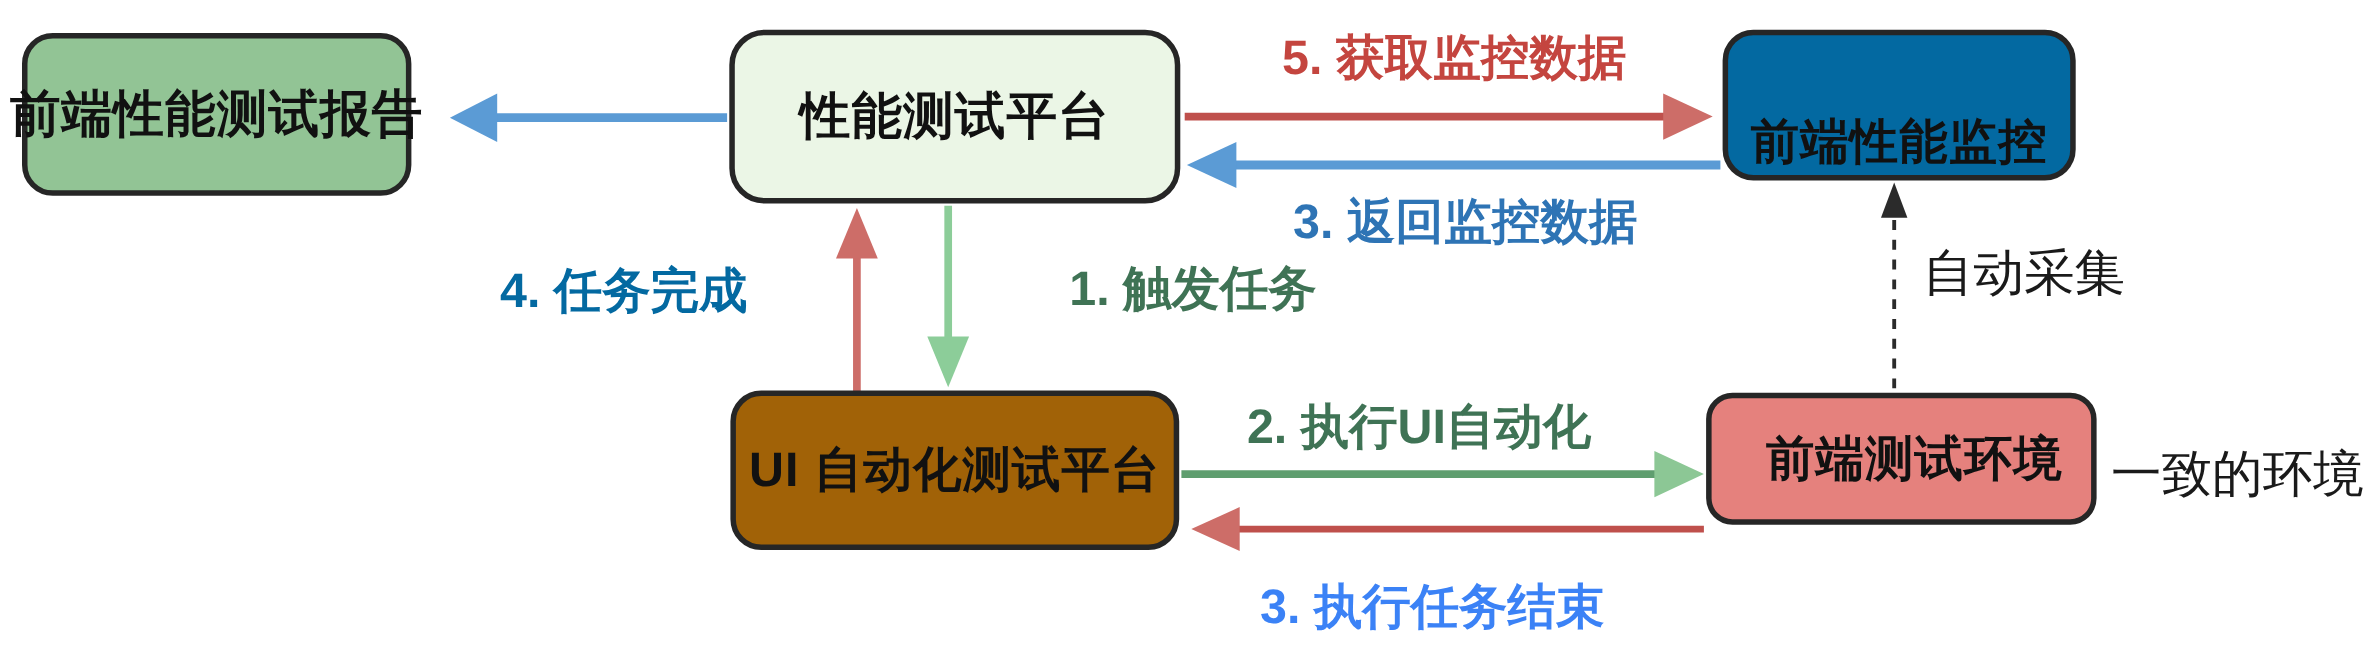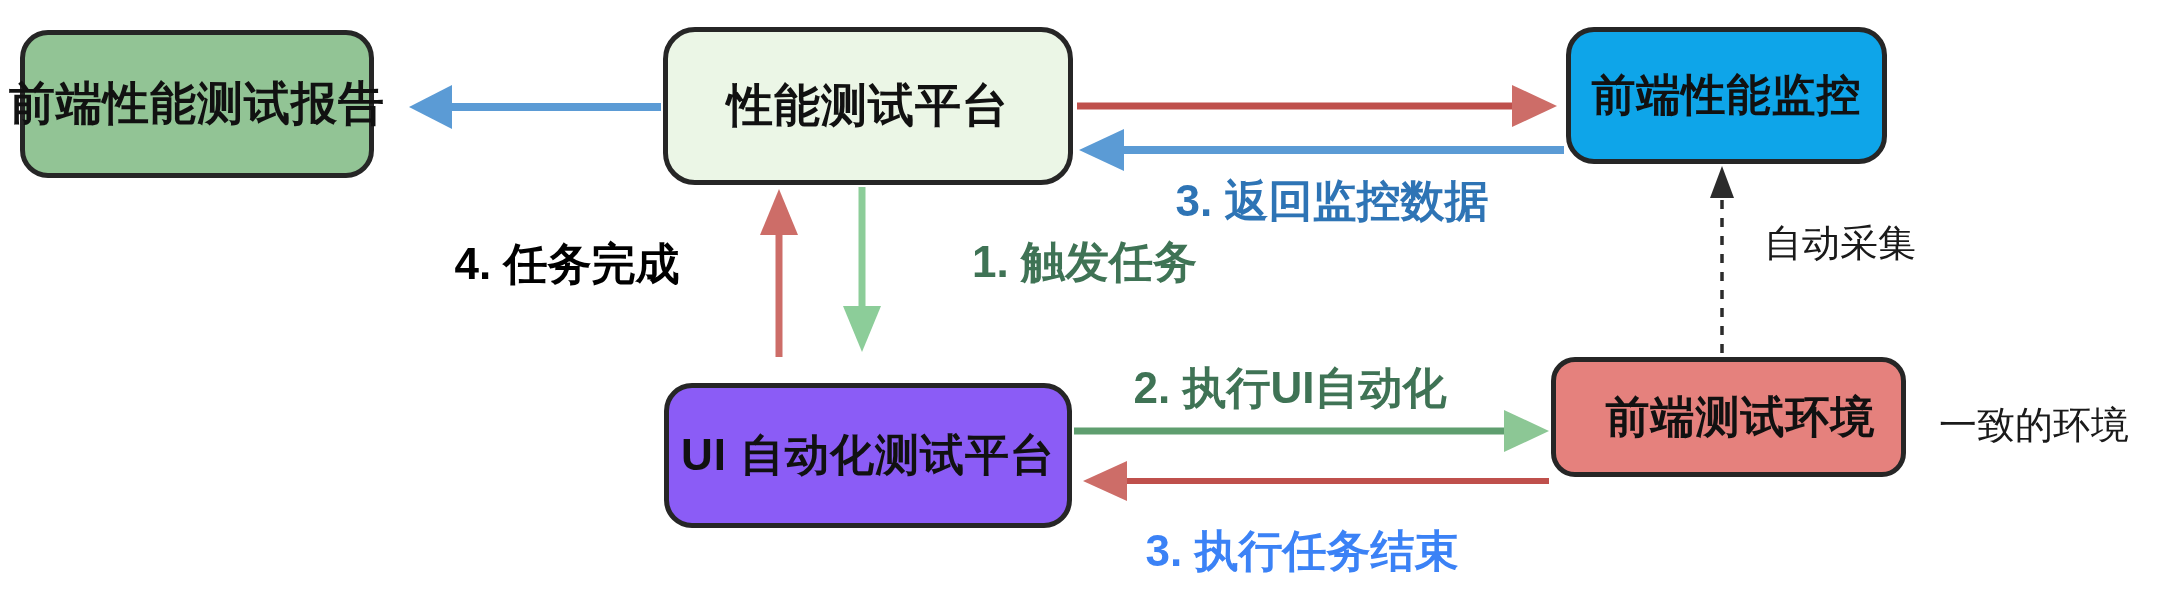--- a/index.html
+++ b/index.html
@@ -22,21 +22,21 @@
     position:absolute;font-weight:700;font-size:44px;text-align:center;white-space:nowrap;
   }
   .l1{left:897px; top:233px;width:300px;}
   .l2{left:1080px;top:359px;width:420px;}
   .l3{left:1092px;top:522px;width:420px;}
   .l4{left:407px; top:235px;width:320px;}
   .l5{left:1112px;top:23px; width:420px;}
   .l6{left:1122px;top:172px;width:420px;}
   .l7{left:318px; top:20px; width:420px;}
   .annotation{
-    position:absolute;font-weight:500;font-size:38px;text-align:center;white-space:nowrap;color:#1a1a1a;
+    position:absolute;font-weight:500;font-size:46px;text-align:center;white-space:nowrap;color:#1a1a1a;
   }
   .a-collect{left:1690px;top:218px;width:300px;}
   .a-env{left:1884px;top:400px;width:300px;}
 </style>
 </head>
 <body>
 
 <div class="canvas">
 
   <svg class="edges-layer" viewBox="0 0 2160 602" xmlns="http://www.w3.org/2000/svg">
@@ -83,40 +83,41 @@
   </svg>
 
   <div class="node node-report" style="background-color: rgb(146, 196, 149);">
     <span>前端性能测试报告</span>
   </div>
 
   <div class="node node-platform" style="background-color: rgb(235, 246, 230);">
     <span>性能测试平台</span>
   </div>
 
-  <div class="node node-monitor" style="background-color: #0ea5e9;">
+  <div class="node node-monitor" style="background-color: #0369a1; align-items: flex-end;">
     <span>前端性能监控</span>
   </div>
 
-  <div class="node node-ui" style="background-color: #8b5cf6; margin-top: 28px;">
+  <div class="node node-ui" style="background-color: #a16207;">
     <span>UI 自动化测试平台</span>
   </div>
 
   <div class="node node-env" style="background-color: rgb(229, 129, 125);">
     <span>前端测试环境</span>
   </div>
 
   <div class="edge-label l1" style="color: rgb(63, 115, 85); text-align: right;">1. 触发任务</div>
 
   <div class="edge-label l2" style="color: rgb(63, 115, 85);">2. 执行UI自动化</div>
 
   <div class="edge-label l3" style="color: #3b82f6;">3. 执行任务结束</div>
 
-  <div class="edge-label l4" style="color: #000000;">4. 任务完成</div>
+  <div class="edge-label l4" style="color: #0369a1;">4. 任务完成</div>
 
+  <div class="edge-label l5" style="color: rgb(196, 69, 63);">5. 获取监控数据</div>
 
   <div class="edge-label l6" style="color: rgb(46, 116, 181);">3. 返回监控数据</div>
 
 
   <div class="annotation a-collect" style="color: rgb(26, 26, 26);">自动采集</div>
 
   <div class="annotation a-env" style="color: rgb(26, 26, 26);">一致的环境</div>
 
 </div>
 

